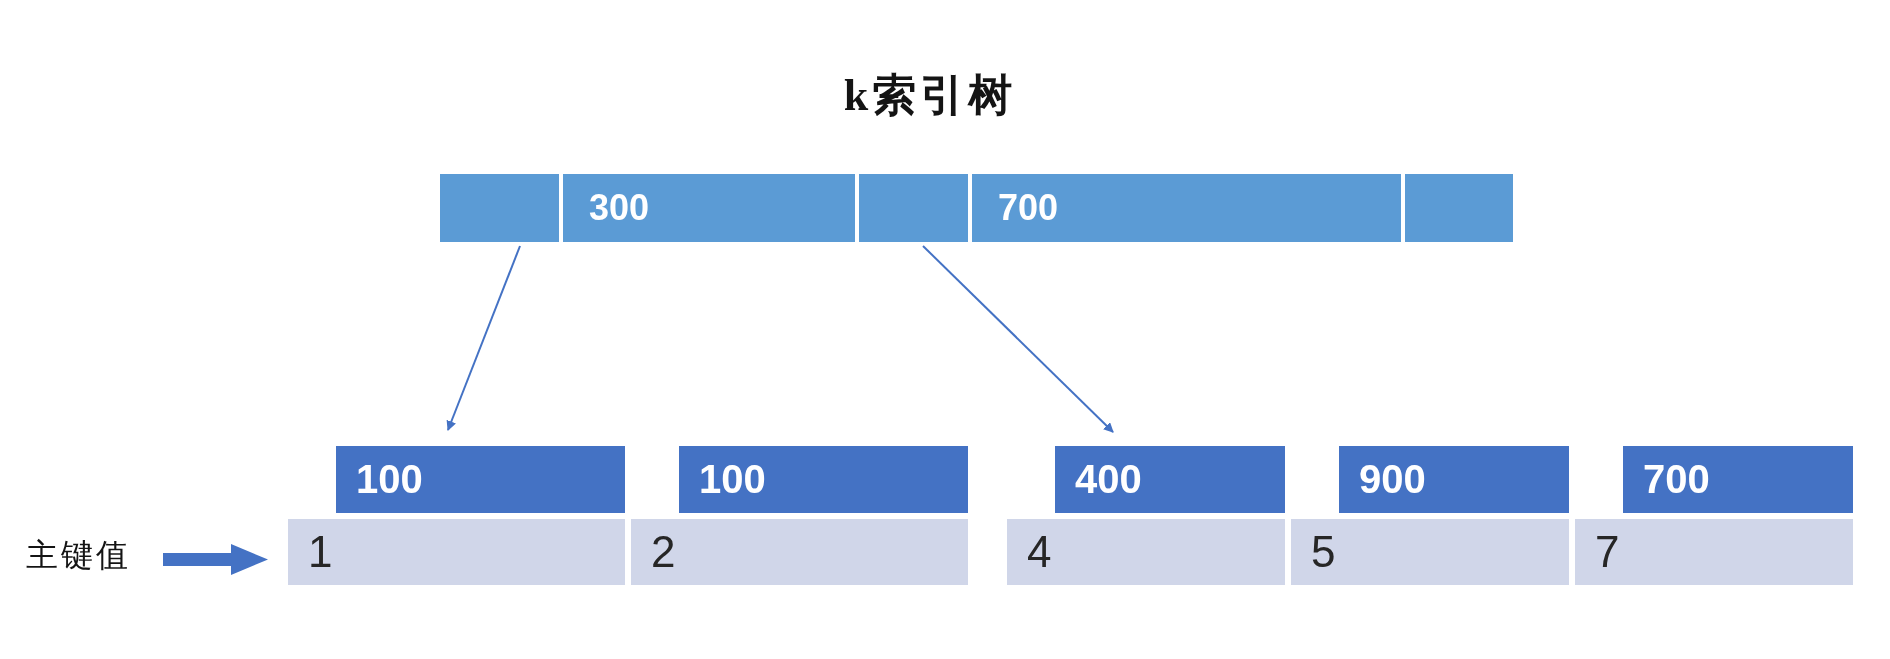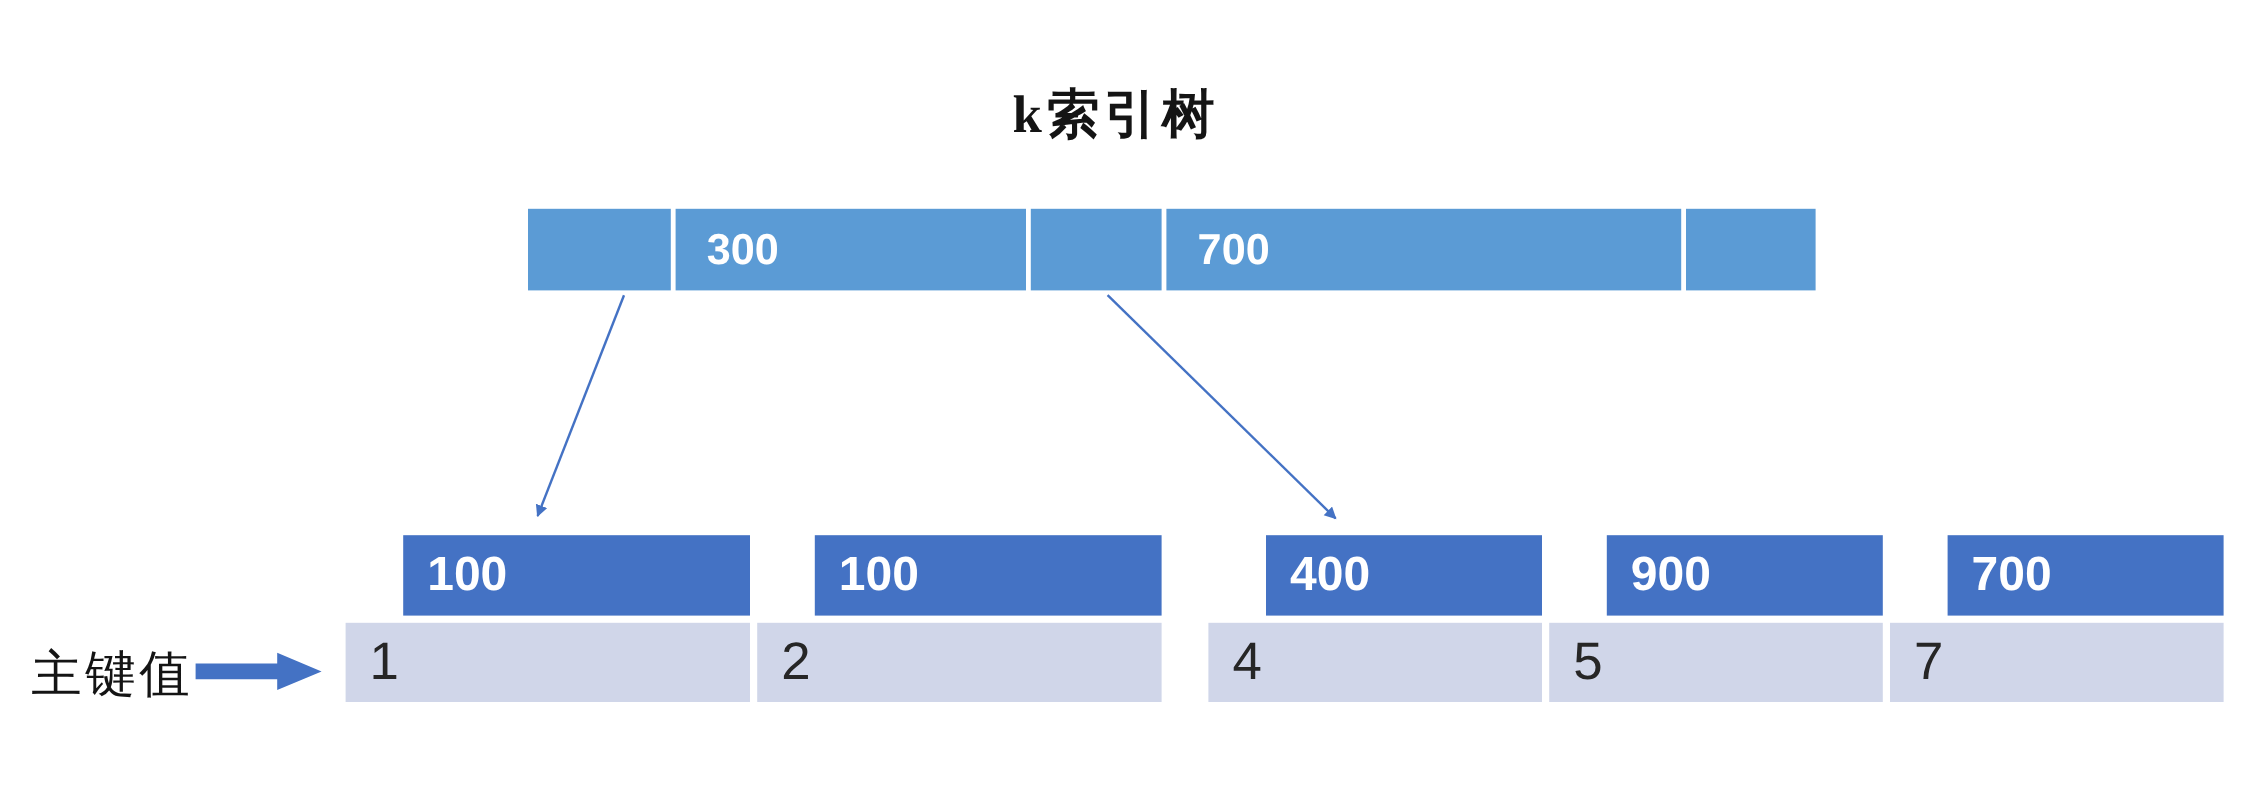--- a/index.html
+++ b/index.html
@@ -40,21 +40,21 @@
   .val-cell{
     background:#d0d6e9;height:66px;line-height:66px;color:#262626;
     font-weight:normal;font-size:44px;padding-left:20px;box-sizing:border-box;
   }
   .leaf-left .hdr-cell,.leaf-left .val-cell{width:337px;}
   .leaf-right .hdr-cell,.leaf-right .val-cell{width:330px;}
   
   .pk-label{
     position:absolute;left:26px;top:534px;
     font-family:"Liberation Serif","DejaVu Serif",serif;
-    font-size:42px;color:#141414;letter-spacing:3px;
+    font-size:32px;color:#141414;letter-spacing:3px;
   }
   .overlay{position:absolute;left:0;top:0;pointer-events:none;}
 </style>
 </head>
 <body>
 
 <div class="canvas">
 
   <div class="title">k索引树</div>
 

